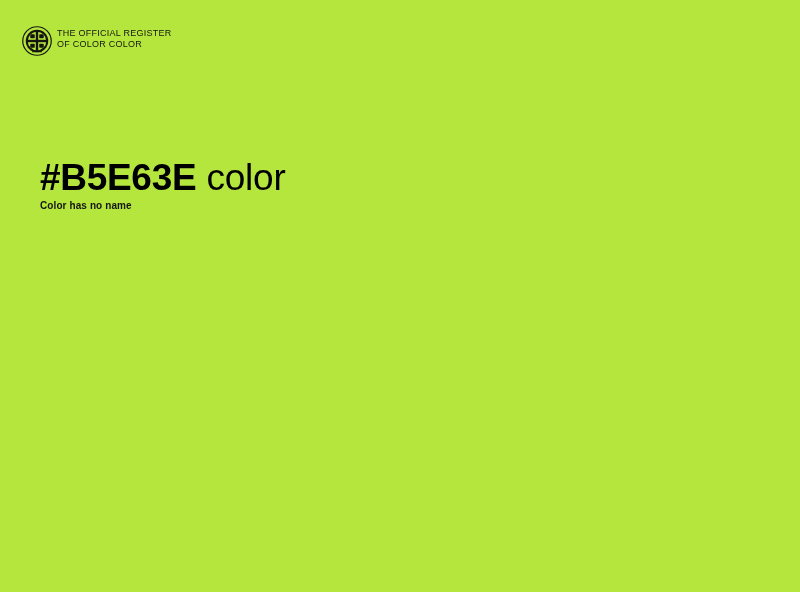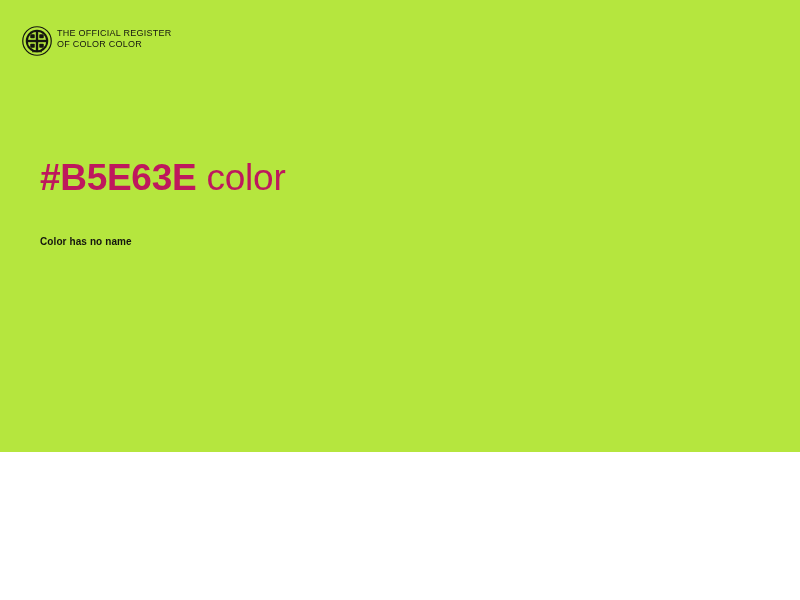--- a/index.html
+++ b/index.html
@@ -8,21 +8,21 @@
   }
   body {
     width: 800px;
     height: 600px;
     overflow: hidden;
     font-family: "Liberation Sans", sans-serif;
   }
   #page {
     position: relative;
     width: 800px;
-    height: 452px;
+    height: 592px;
     background: #b5e63e;
     box-sizing: border-box;
     text-decoration: underline;
   }
 
   
   #brand {
     position: absolute;
     left: 22px;
     top: 26px;
@@ -49,21 +49,21 @@
     display: block;
   }
 
   
   #color-heading {
     position: absolute;
     left: 40px;
     top: 131px;
     font-size: 37px;
     line-height: 43px;
-    color: #be185d;
+    color: #000000;
     white-space: nowrap;
   }
   #color-heading .hex {
     font-weight: 700;
     letter-spacing: -0.3px;
   }
   #color-heading .word {
     font-weight: 400;
     letter-spacing: -0.2px;
   }
@@ -72,21 +72,20 @@
   #color-name-status {
     position: absolute;
     left: 40px;
     top: 199px;
     font-size: 10px;
     line-height: 13px;
     font-weight: 700;
     letter-spacing: 0.1px;
     color: #14150e;
     white-space: nowrap;
-    margin-top: 36px;
   }
 </style>
 </head>
 <body>
 
 <div id="page" style="background: rgb(181, 230, 62);">
 
   <div id="brand">
     <svg id="brand-seal" viewBox="0 0 60 60" aria-hidden="true">
       <circle cx="30" cy="30" r="28.5" fill="none" stroke="#14150e" stroke-width="2.4"></circle>

